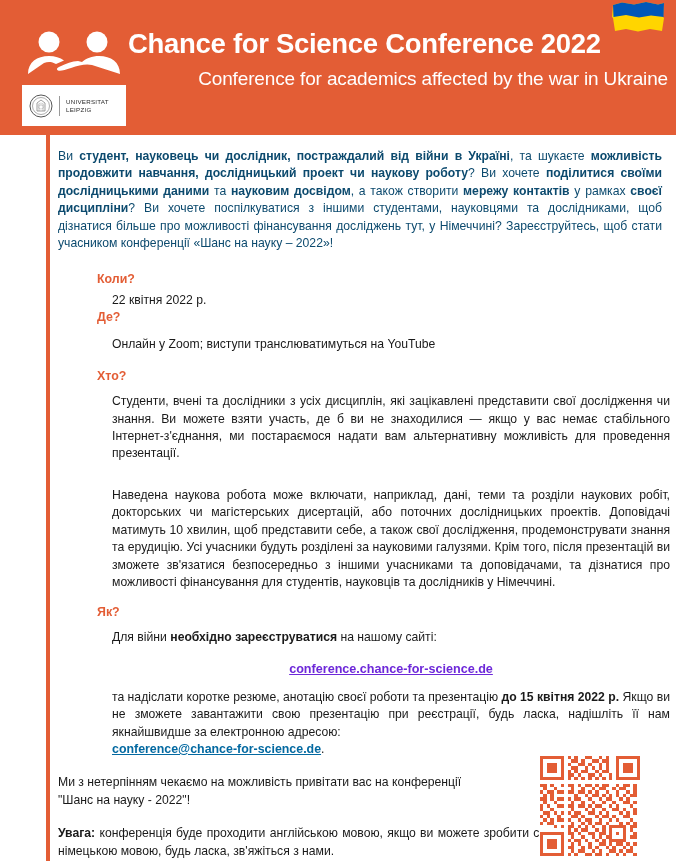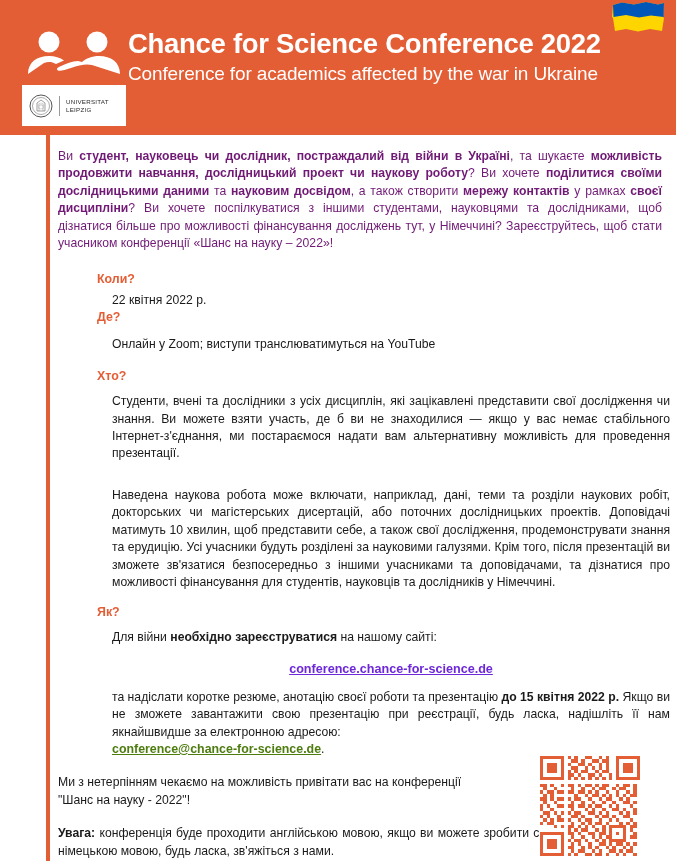--- a/index.html
+++ b/index.html
@@ -61,21 +61,22 @@
     white-space: nowrap;
   }
 
   .conf-subtitle {
     font-size: 19px;
     font-weight: normal;
     color: #ffffff;
     line-height: 24px;
     letter-spacing: -0.15px;
     white-space: nowrap;
-    margin-top: 2px;
+    margin-top: 7px;
+    text-align: right;
   }
 
   .uni-logo-box {
     position: absolute;
     left: 22px;
     top: 85px;
     width: 104px;
     height: 41px;
     background: #ffffff;
     display: flex;
@@ -114,21 +115,21 @@
   .content {
     position: absolute;
     left: 58px;
     top: 148px;
     width: 608px;
   }
 
   p.para {
     font-size: 12.2px;
     line-height: 17.4px;
-    color: #701a75;
+    color: #0c4a6e;
     text-align: justify;
     text-justify: inter-word;
   }
   p.para b, .bold { font-weight: bold; }
 
   .intro { width: 604px; }
 
   .heading {
     font-size: 12.4px;
     font-weight: bold;
@@ -149,21 +150,21 @@
   .plain { text-align: left; }
 
   a.link-orange {
     color: #6d28d9;
     font-weight: bold;
     text-decoration: underline;
     font-size: 12.6px;
   }
 
   a.link-black {
-    color: #4d7c0f;
+    color: #0369a1;
     font-weight: bold;
     text-decoration: underline;
     font-size: 12.4px;
   }
 
   .center { text-align: center; }
 
   .qr {
     position: absolute;
     left: 536px;

